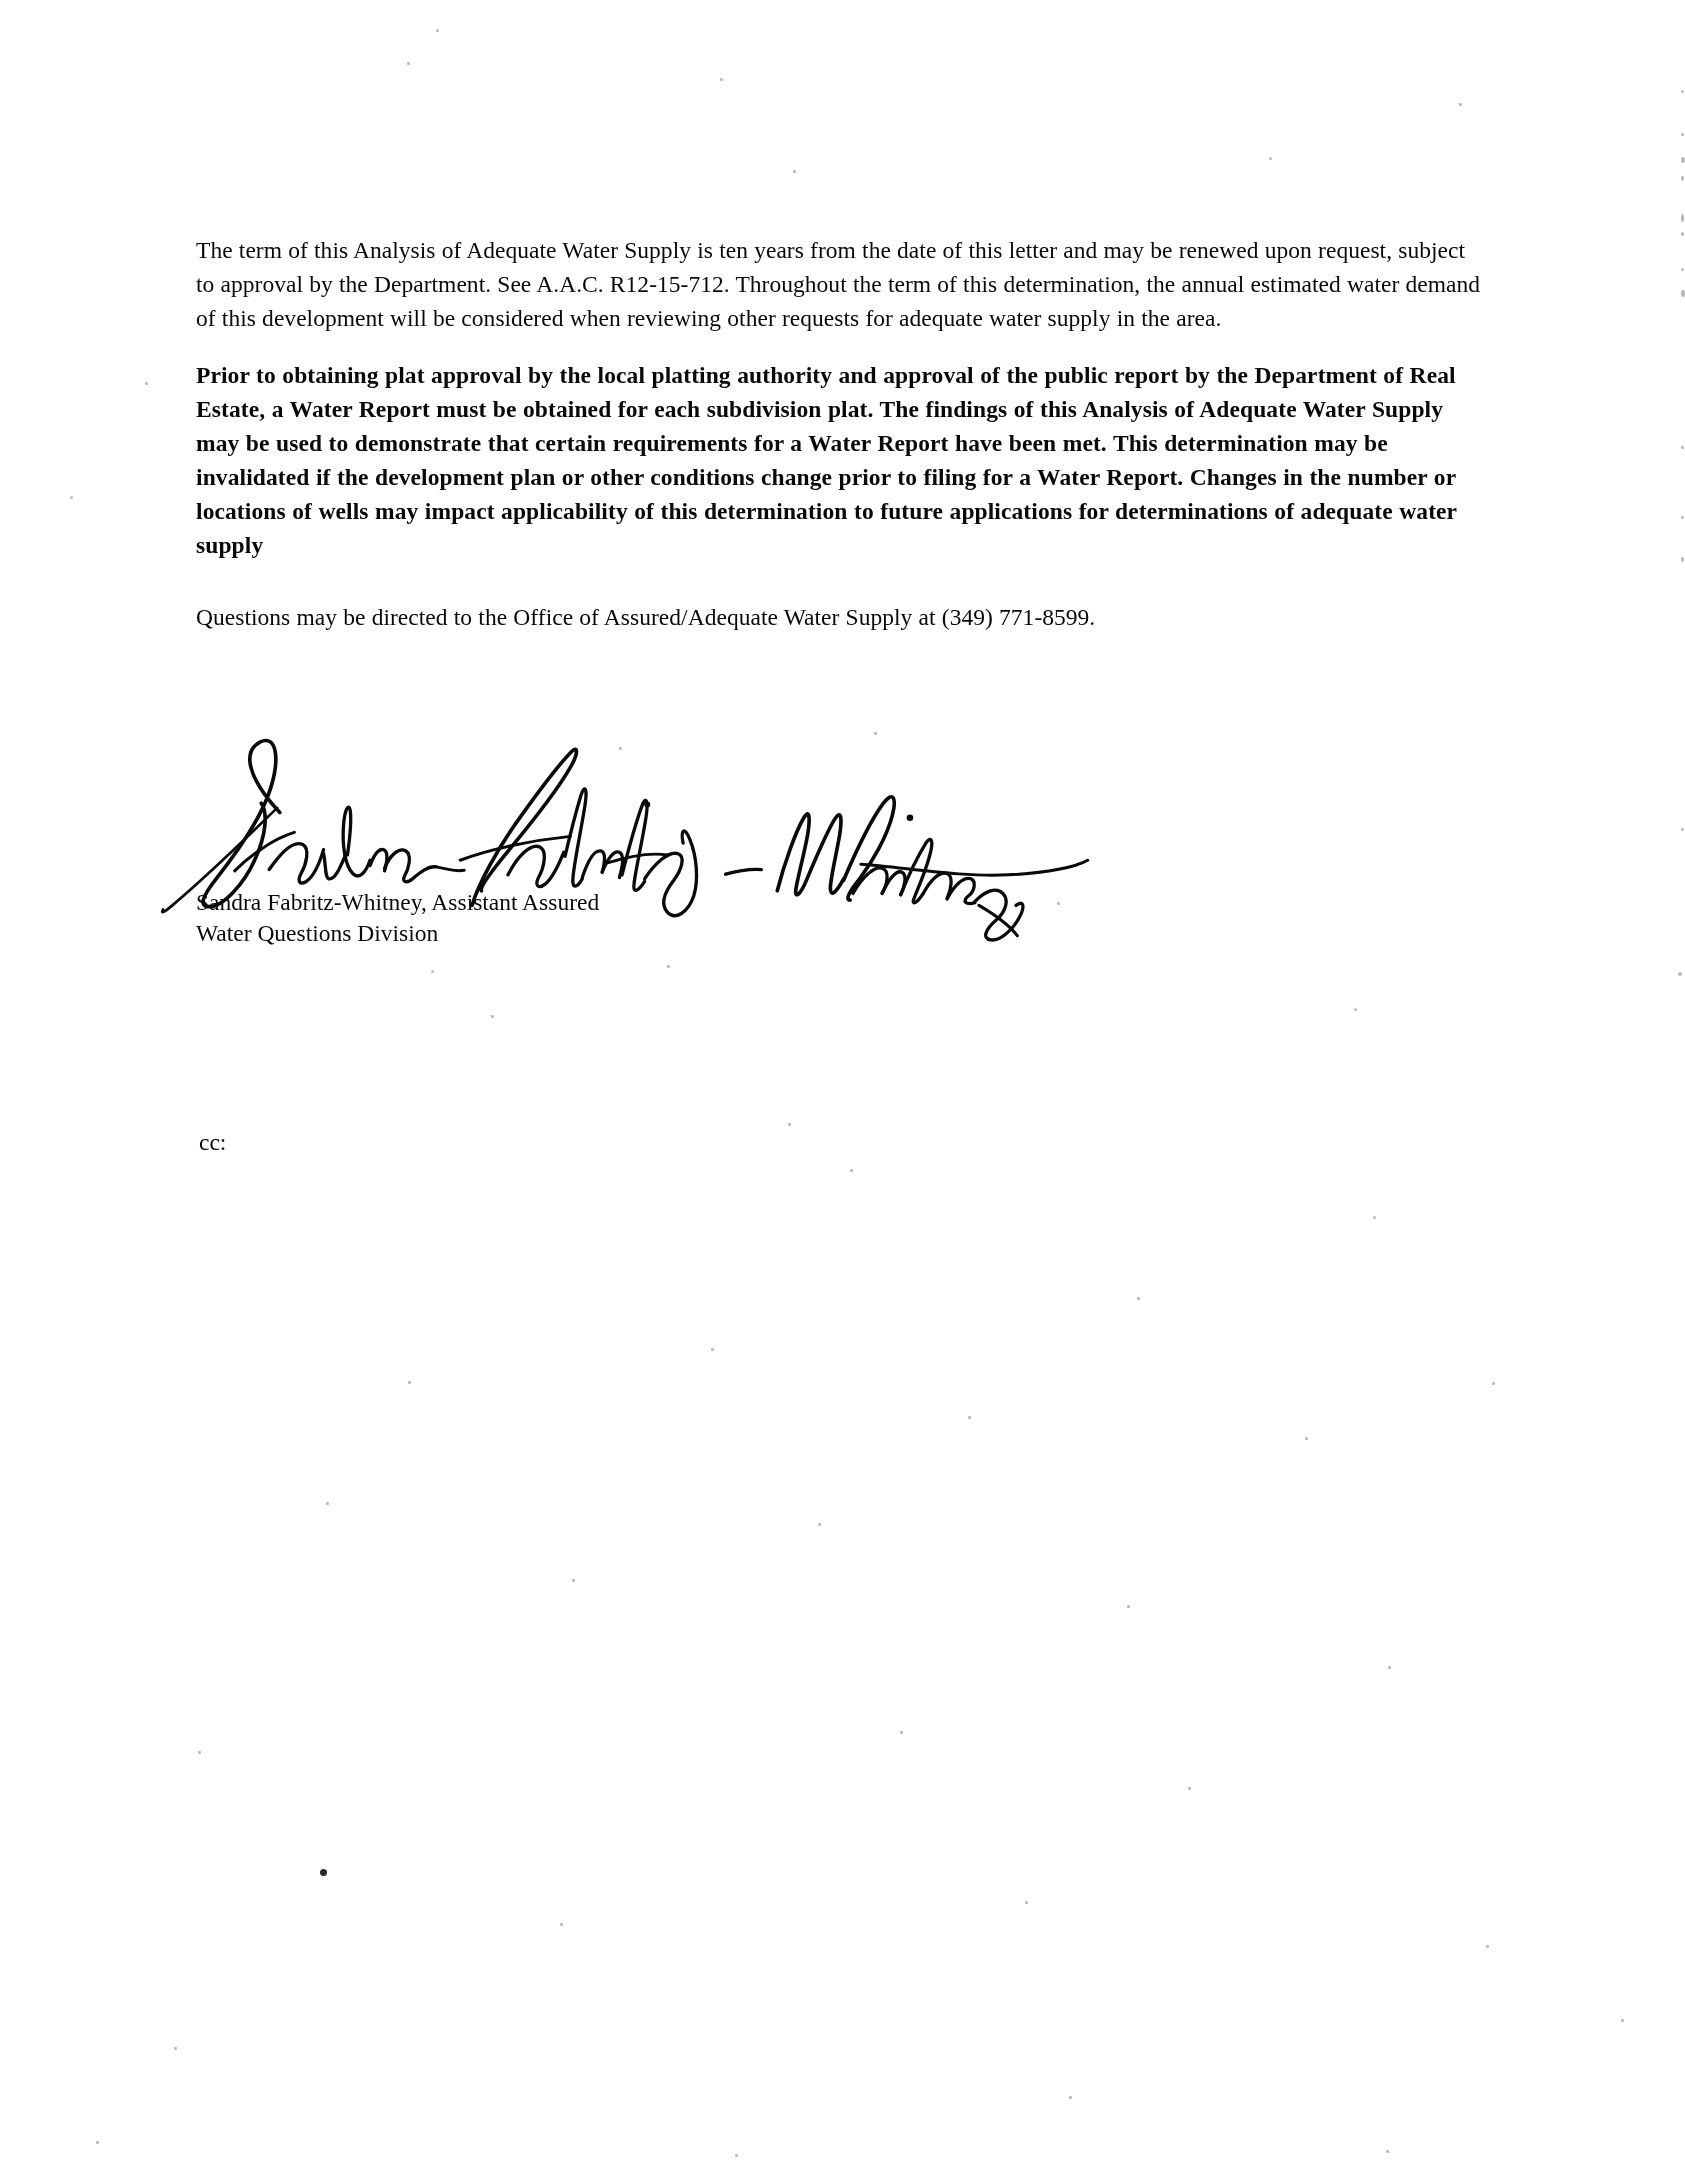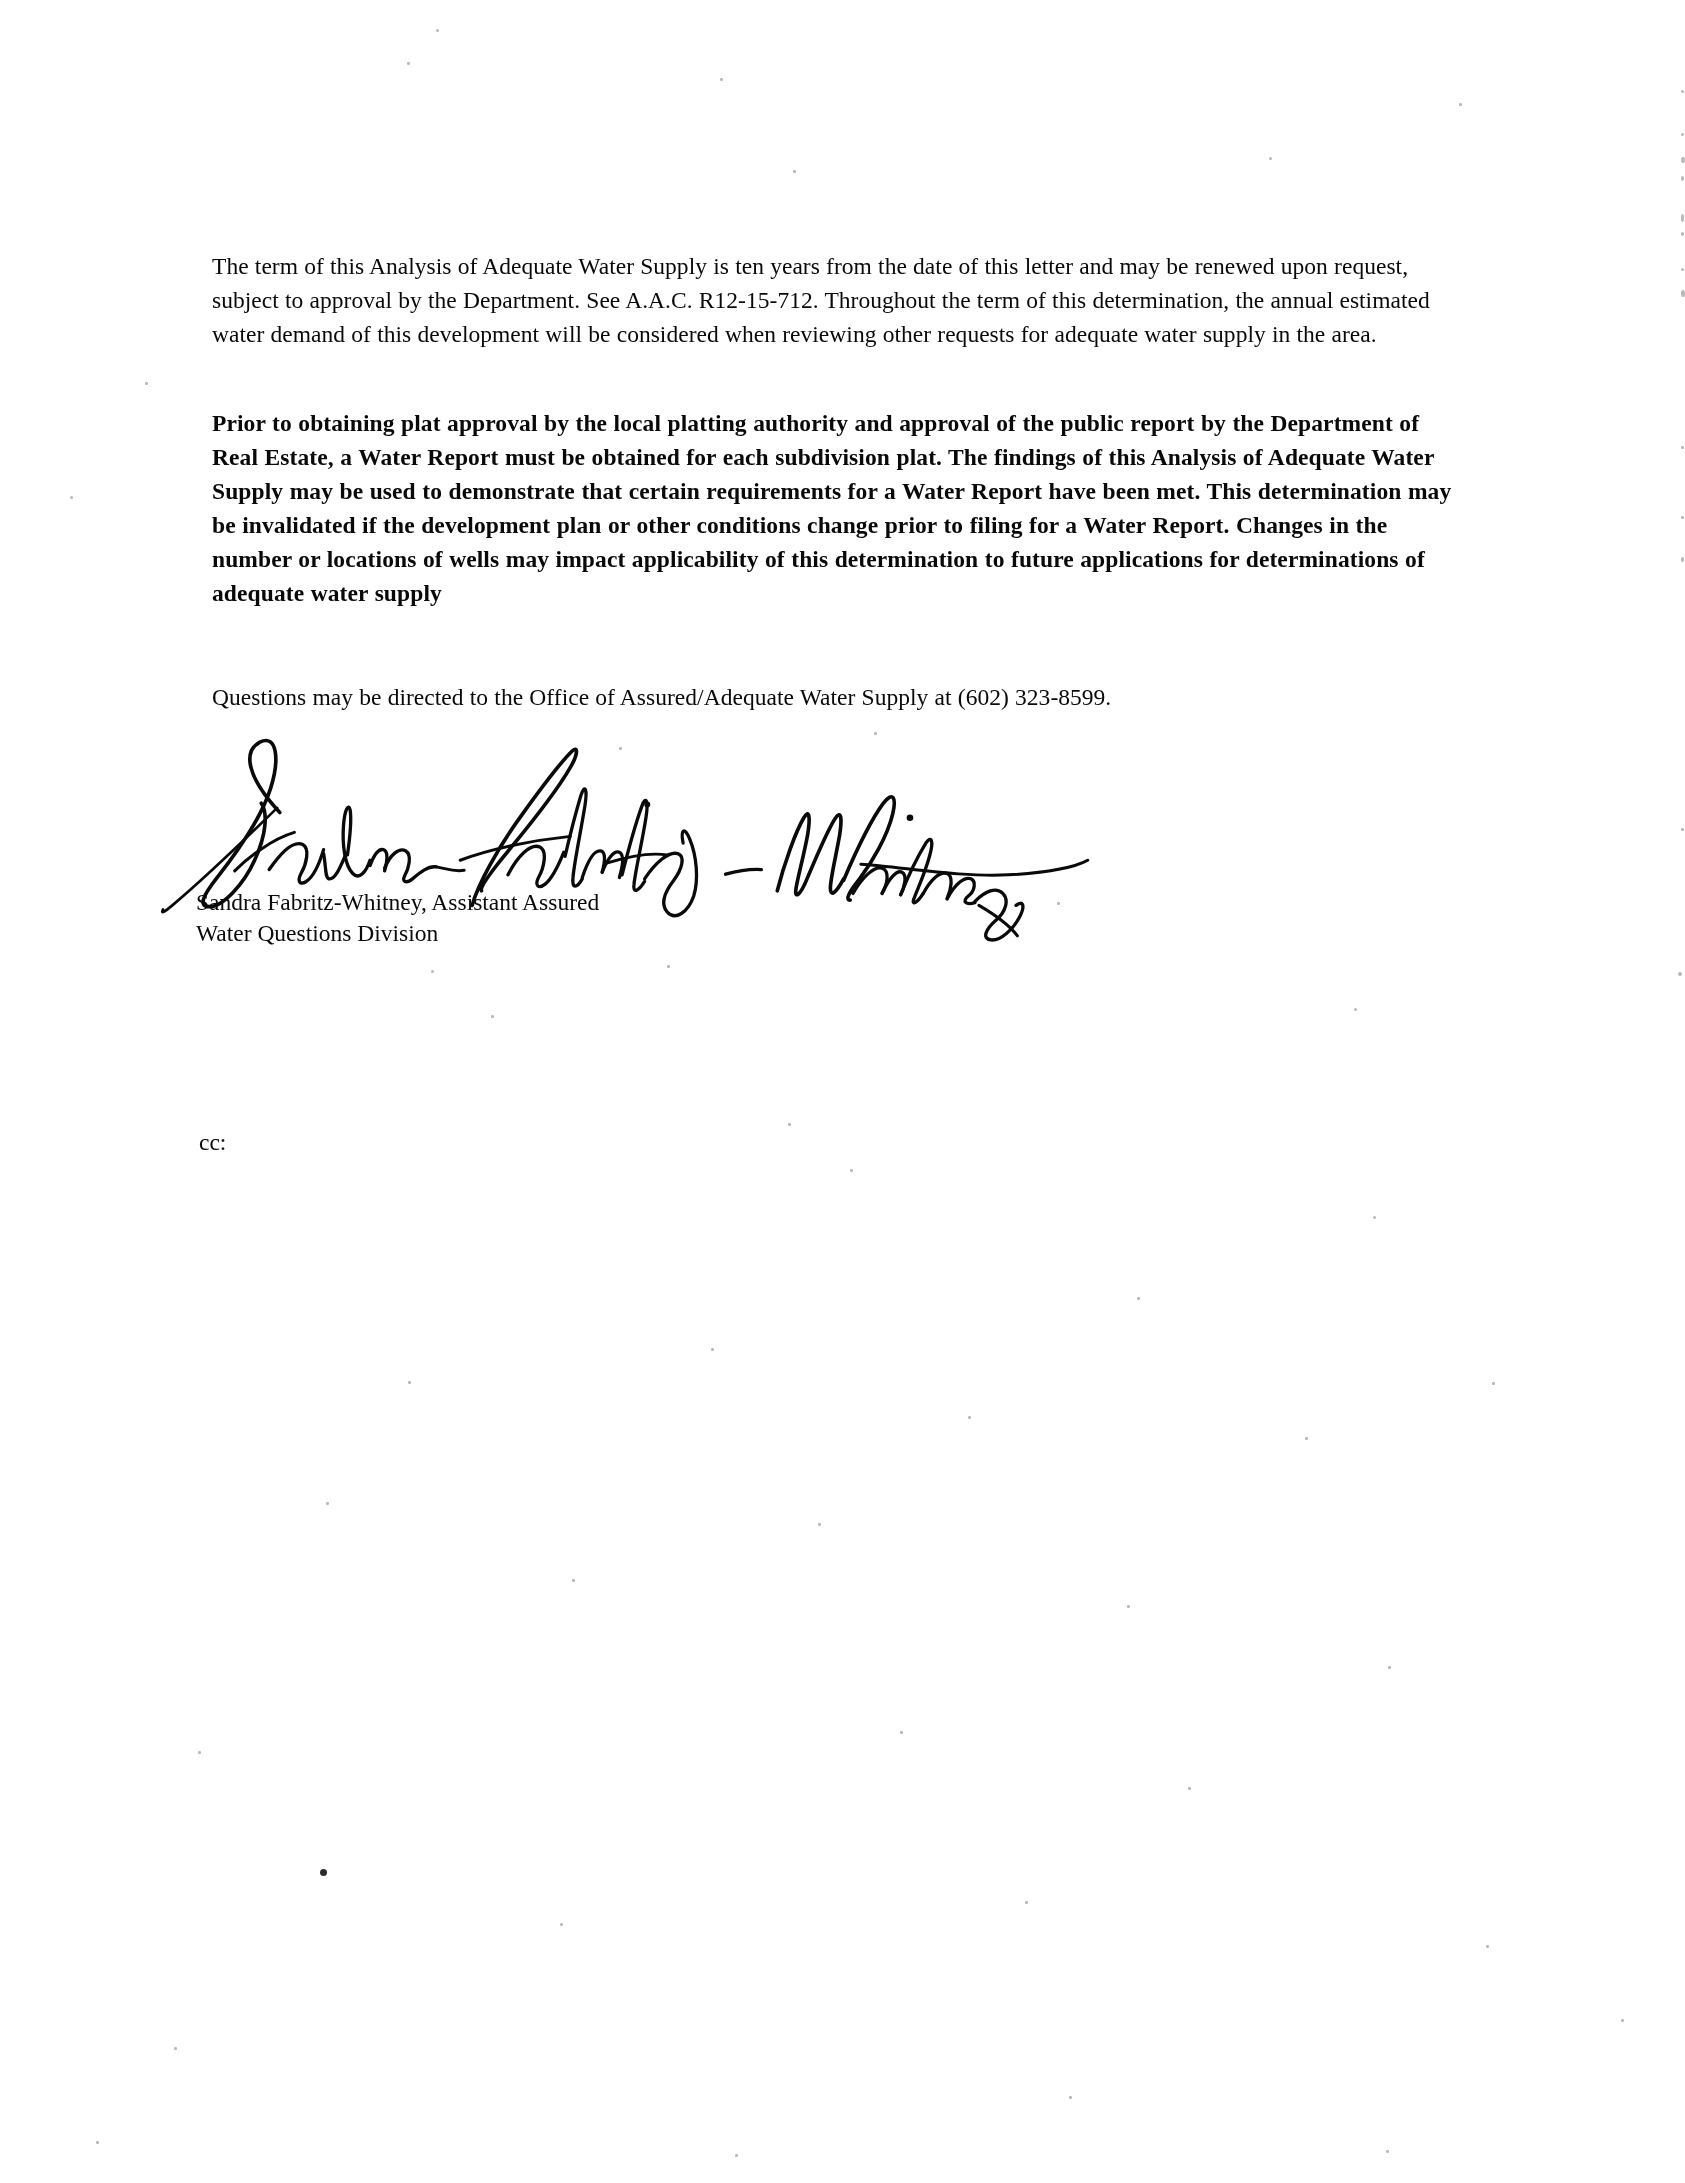--- a/index.html
+++ b/index.html
@@ -36,21 +36,21 @@
     left: 196px;
     top: 233px;
     width: 1290px;
   }
 
   .para {
     font-size: 23.5px;
     line-height: 34px;
     color: #090909;
     text-align: left;
-    margin: 16px;
+    margin: 0;
     letter-spacing: 0.03px;
     word-spacing: 0.3px;
   }
 
   .para.body {
     font-weight: normal;
   }
 
   .para.bold {
     font-weight: bold;
@@ -180,21 +180,21 @@
   <div class="content">
 
     <p class="para body">The term of this Analysis of Adequate Water Supply is ten years from the date of this letter and may be renewed upon request, subject to approval by the Department.  See A.A.C. R12-15-712.  Throughout the term of this determination, the annual estimated water demand of this development will be considered when reviewing other requests for adequate water supply in the area.</p>
 
     <div class="gap-para"></div>
 
     <p class="para bold">Prior to obtaining plat approval by the local platting authority and approval of the public report by the Department of Real Estate, a Water Report must be obtained for each subdivision plat.  The findings of this Analysis of Adequate Water Supply may be used to demonstrate that certain requirements for a Water Report have been met.  This determination may be invalidated if the development plan or other conditions change prior to filing for a Water Report. Changes in the number or locations of wells may impact applicability of this determination to future applications for determinations of adequate water supply</p>
 
     <div class="gap-mid"></div>
 
-    <p class="para body">Questions may be directed to the Office of Assured/Adequate Water Supply at (602) 323-8599.</p>
+    <p class="para body">Questions may be directed to the Office of Assured/Adequate Water Supply at (349) 771-8599.</p>
 
   </div>
 
   <div class="sig-area">
     <svg viewBox="0 0 1500 300" preserveAspectRatio="none">
       <g fill="none" stroke="#0a0a0a" stroke-linecap="round" stroke-linejoin="round">
 
         <path d="M258 143 C 210 190, 150 248, 100 290 C 88 300, 82 304, 86 296" stroke-width="4"></path>
 
         <path d="M262 150 C 212 96, 206 58, 232 44 C 258 31, 262 70, 248 114

